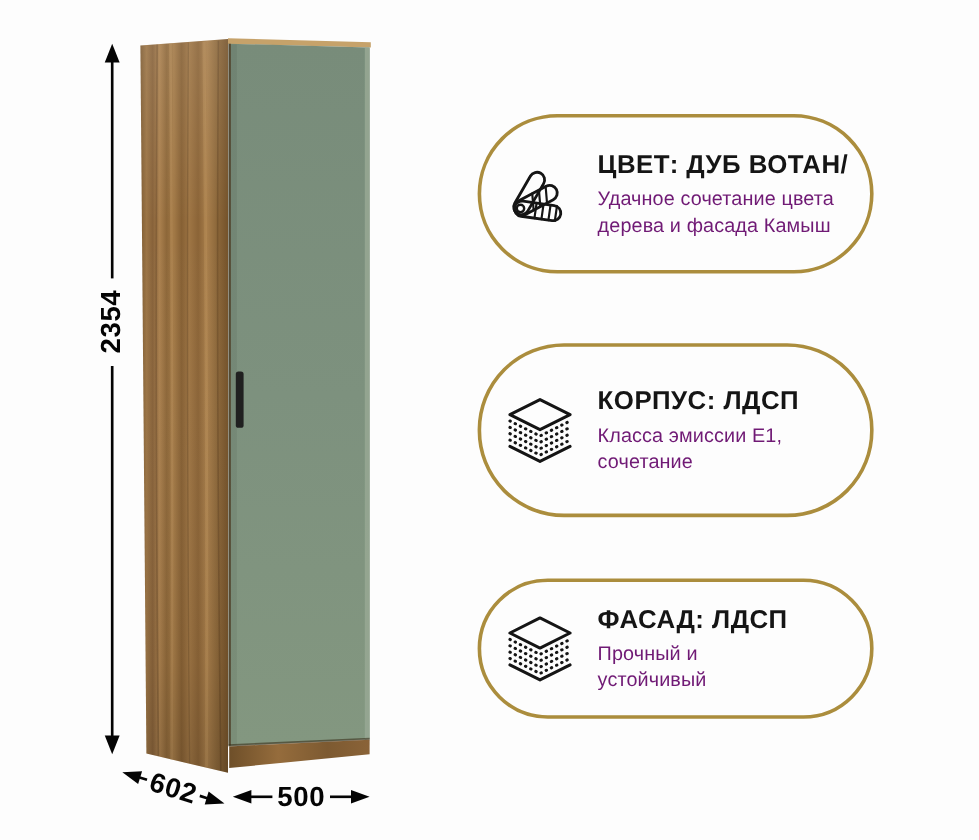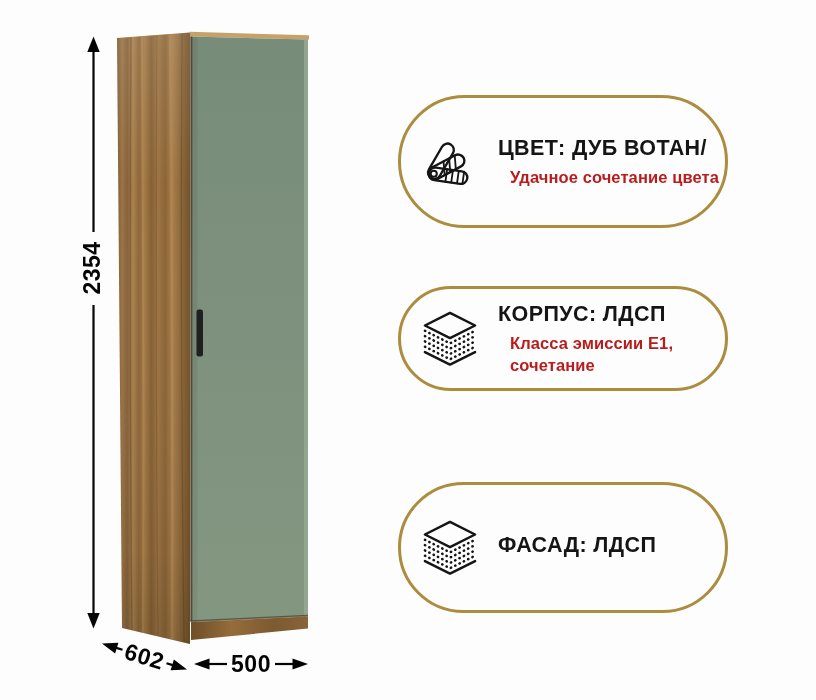--- a/index.html
+++ b/index.html
@@ -8,26 +8,26 @@
     font-family:"Liberation Sans","DejaVu Sans",sans-serif;
   }
   .wardrobe-svg{position:absolute;left:0;top:0;}
   .dim-text{font-family:"Liberation Sans","DejaVu Sans",sans-serif;font-weight:bold;font-size:23px;fill:#040404;letter-spacing:.5px;}
   .badge{
     position:absolute;left:398px;width:330px;box-sizing:border-box;
     border:3px solid #ab8d3d;border-radius:72px;background:#fdfdfd;
     display:flex;align-items:center;
   }
   .badge-1{top:95px;height:133px;}
-  .badge-2{top:286px;height:105px;justify-content:center;}
-  .badge-3{top:482px;height:131px;}
+  .badge-2{top:286px;height:145px;justify-content:center;}
+  .badge-3{top:482px;height:117px;}
   .badge-icon{flex:0 0 97px;display:flex;justify-content:center;align-items:center;}
   .badge-text{flex:1;padding-right:5px;}
   .badge-title{font-size:21.5px;font-weight:700;color:#151515;line-height:26px;letter-spacing:.4px;}
-  .badge-subtitle{font-size:16.5px;font-weight:700;color:#b91c1c;line-height:22px;margin-top:5px;letter-spacing:.1px;margin-left:12px;}
+  .badge-subtitle{font-size:16.5px;font-weight:400;color:#701a75;line-height:22px;margin-top:5px;letter-spacing:.1px;}
   .line{display:block;}
   .icon-stroke{stroke:#151515;fill:none;stroke-linejoin:round;stroke-linecap:round;}
 </style>
 </head>
 <body>
 
 <div class="canvas">
 
   <svg class="wardrobe-svg" width="380" height="700" viewBox="0 0 380 700">
     <defs>
@@ -137,20 +137,21 @@
           </g>
         </g>
       </svg>
     </div>
     <div class="badge-text">
       <div class="badge-title">
         <span class="line">ЦВЕТ: ДУБ ВОТАН/</span>
       </div>
       <div class="badge-subtitle">
         <span class="line">Удачное сочетание цвета</span>
+        <span class="line">дерева и фасада Камыш</span>
       </div>
     </div>
   </div>
 
   <div class="badge badge-2">
     <div class="badge-icon">
       <svg width="54" height="58" viewBox="0 0 56 60">
         <g class="icon-stroke" stroke-width="2.6">
           <path d="M28 3 L54 16 L28 29 L2 16 Z"></path>
           <path d="M2 21.5 L28 34.5 L54 21.5" stroke-dasharray="0.4 4.6"></path>
@@ -183,17 +184,19 @@
           <path d="M2 38 L28 51 L54 38" stroke-dasharray="0.4 4.6"></path>
           <path d="M2 43.5 L28 56.5 L54 43.5"></path>
         </g>
       </svg>
     </div>
     <div class="badge-text">
       <div class="badge-title">
         <span class="line">ФАСАД: ЛДСП</span>
       </div>
       <div class="badge-subtitle">
+        <span class="line">Прочный и</span>
+        <span class="line">устойчивый</span>
       </div>
     </div>
   </div>
 
 </div>
 
 </body></html>

